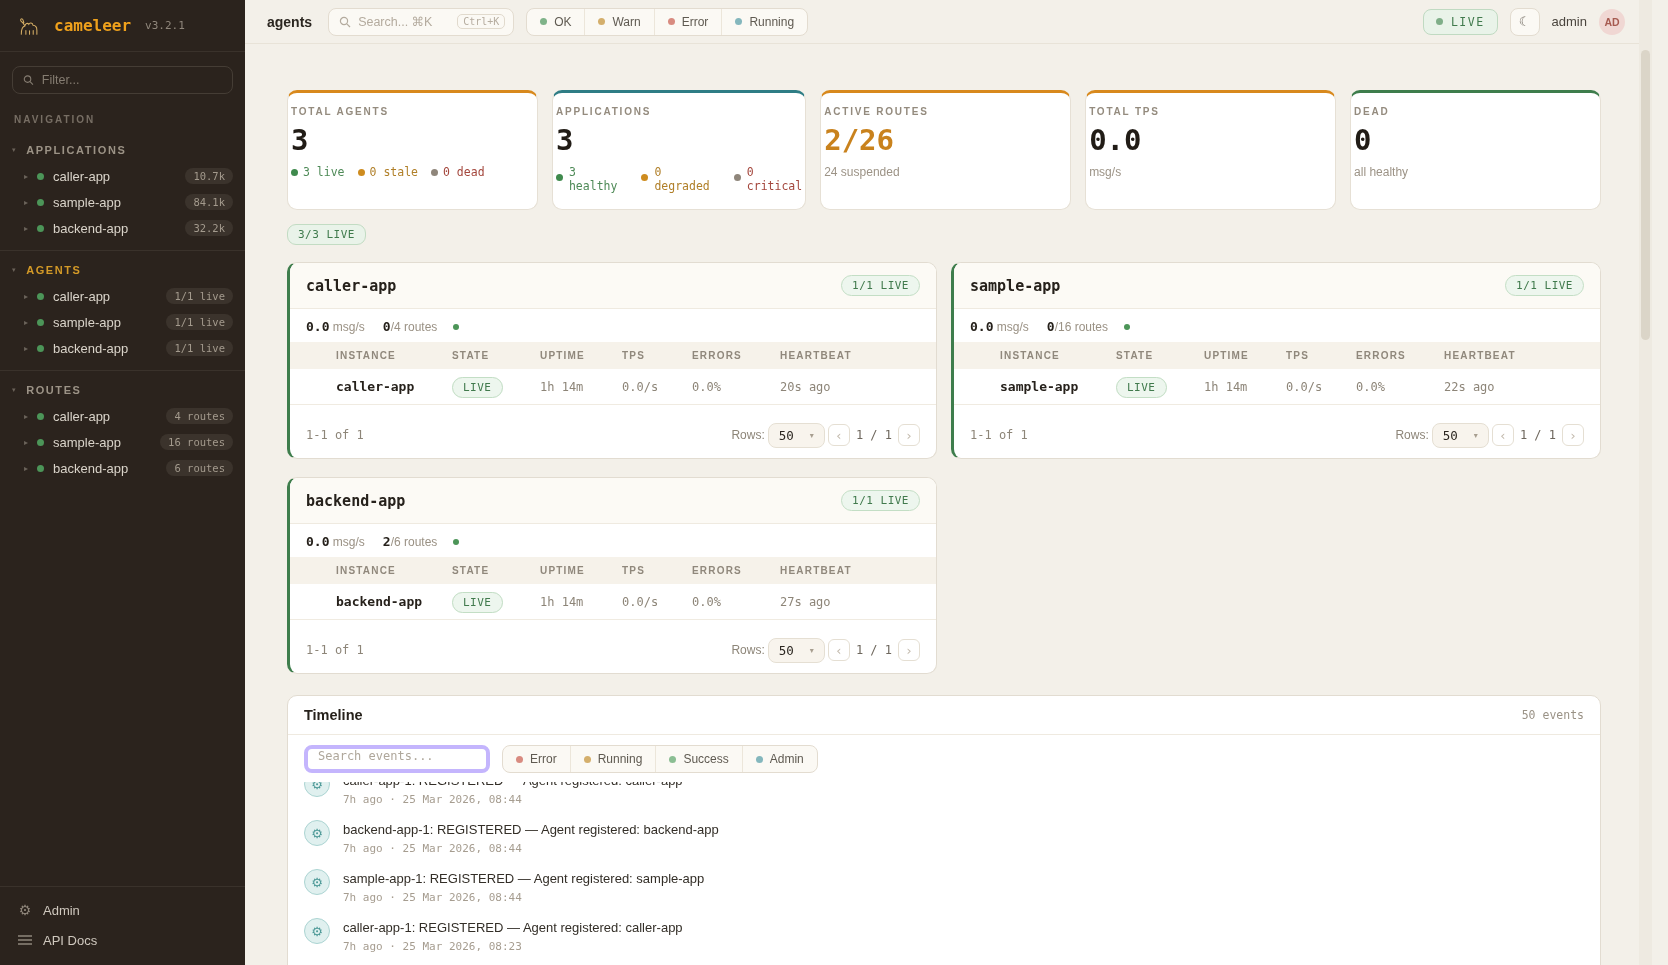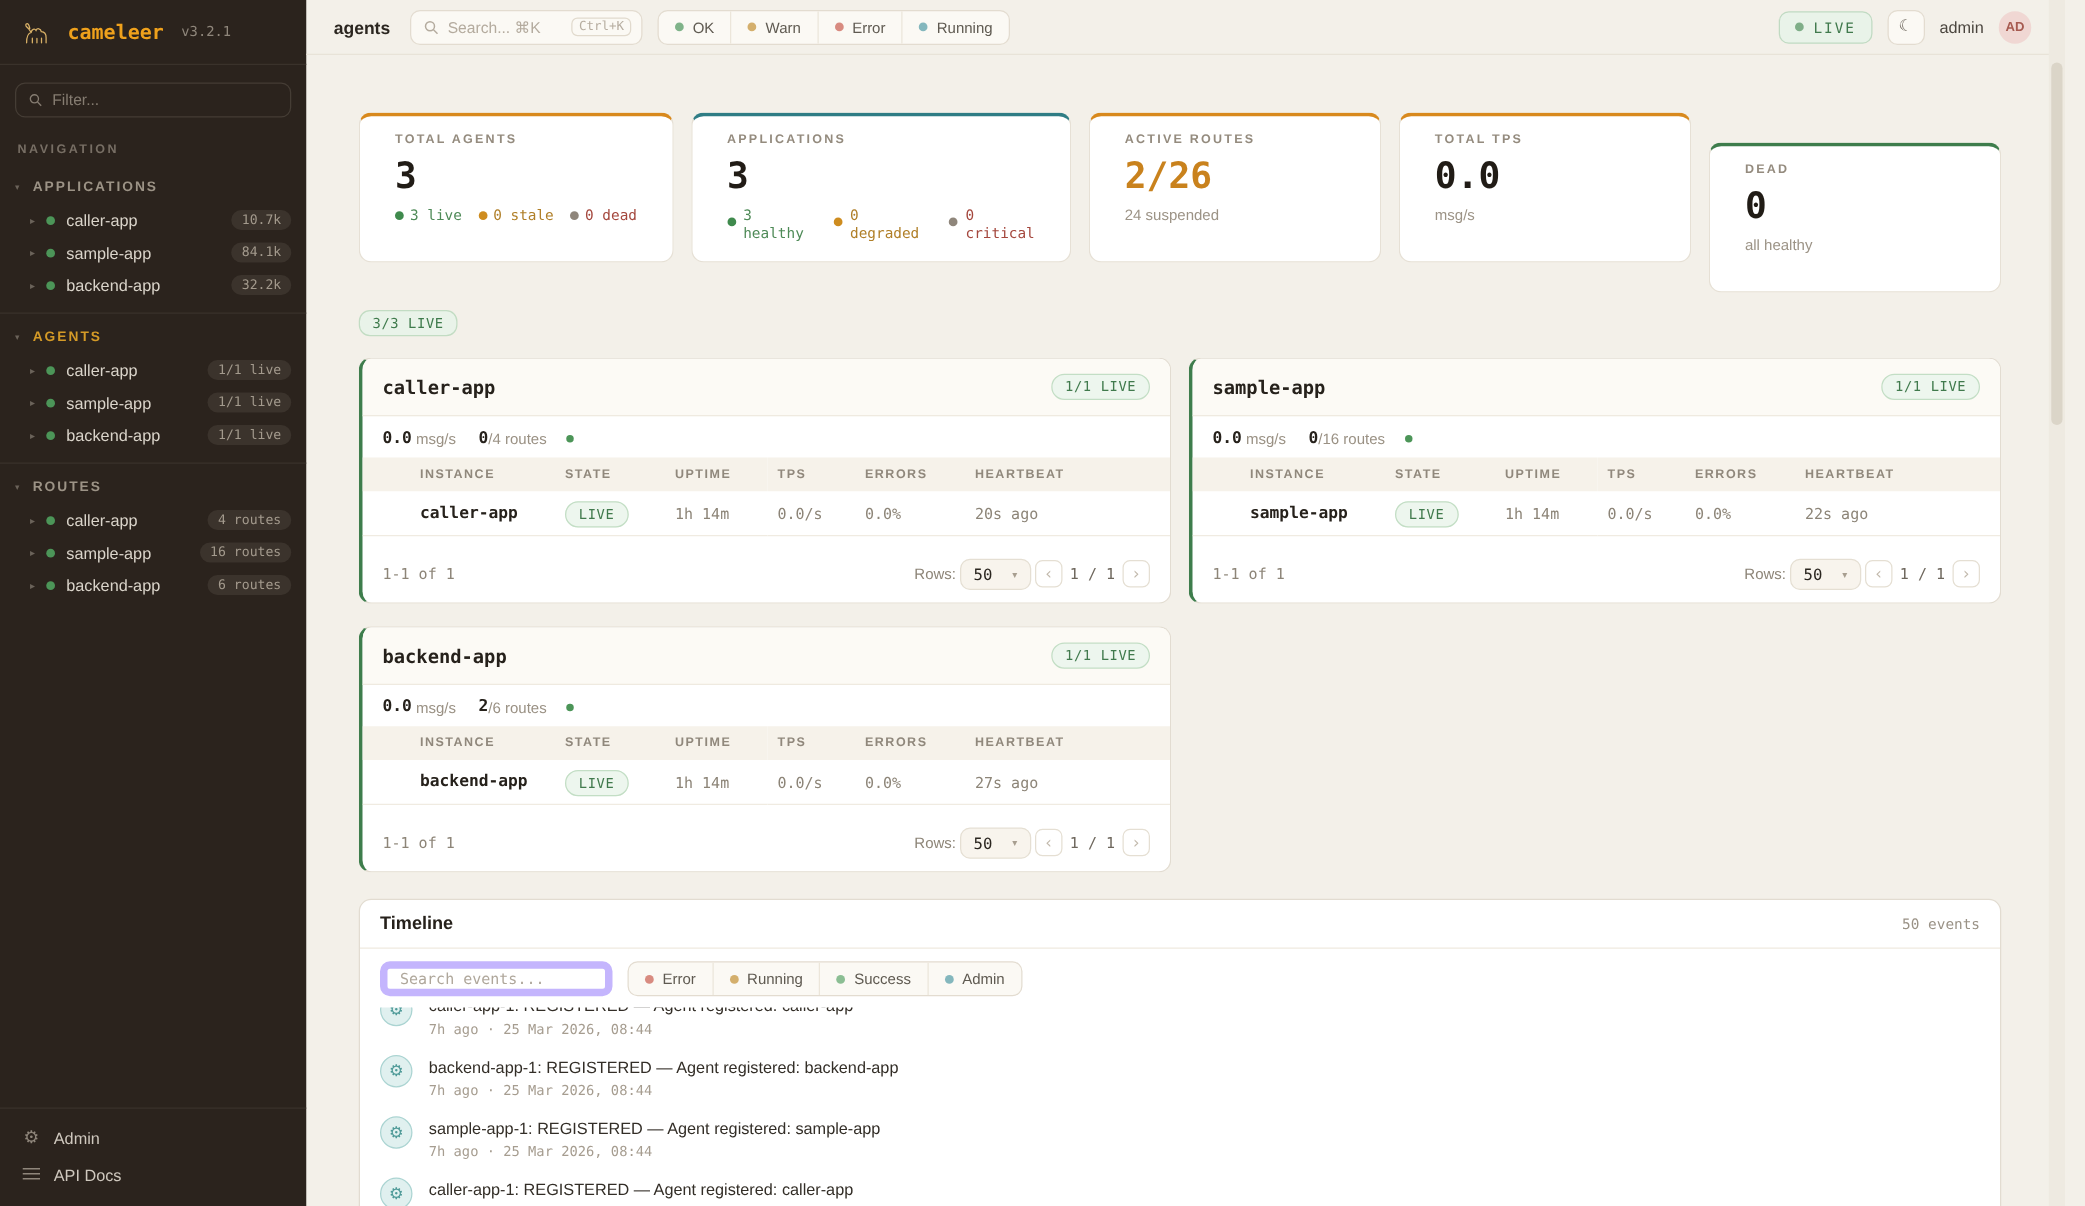--- a/index.html
+++ b/index.html
@@ -59,23 +59,23 @@
   .icon-btn { width:30px; height:28px; background:#FBF9F4; border:1px solid #E3DCD0; border-radius:8px;
     display:flex; align-items:center; justify-content:center; color:#6B645A; font-size:13px; cursor:pointer; font-family:"DejaVu Sans",sans-serif; }
   .user-name { font-size:13px; color:#4A453E; }
   .avatar { width:26px; height:26px; border-radius:50%; background:#F0D7D3; color:#A65A50; font-size:10.5px; font-weight:bold;
     display:flex; align-items:center; justify-content:center; cursor:pointer; }
 
   .content { flex:1; overflow:hidden; padding:46px 51px 0 42px; }
 
   
   .stats-row { display:flex; gap:14px; margin-bottom:14px; }
-  .stat-card { flex:1; height:120px; background:#fff; border:1px solid #E6E0D5; border-top:3px solid #D8891D; border-radius:10px; padding:13px 28px; }
+  .stat-card { flex:1; height:120px; background:#fff; border:1px solid #E6E0D5; border-top:3px solid #D8891D; border-radius:10px; padding:13px 3px; }
   .stat-card.t-teal { border-top-color:#2F7D85; }
-  .stat-card.t-green { border-top-color:#3E7D4C;margin-top:24px; }
+  .stat-card.t-green { border-top-color:#3E7D4C; }
   .stat-label { font-size:10px; font-weight:bold; letter-spacing:1.8px; color:#948B7E; margin-bottom:9px; }
   .stat-value { font-family:"DejaVu Sans Mono",monospace; font-weight:bold; font-size:29px; line-height:1; color:#211C16; margin-bottom:10px; }
   .stat-value.orange { color:#C9821D; }
   .stat-sub { font-size:12px; color:#9C9386; }
   .legend { display:flex; gap:13px; font-family:"DejaVu Sans Mono",monospace; font-size:11.5px; }
   .legend-item { display:flex; align-items:center; gap:5px; white-space:nowrap; }
   .ld { width:7px; height:7px; border-radius:50%; flex:none; }
   .ld-green{background:#3F8A4D} .ld-orange{background:#CE8C1F} .ld-gray{background:#8F867B}
   .lt-green{color:#4E8A57} .lt-orange{color:#B07F28} .lt-red{color:#A4473D}
   .legend2 { display:flex; gap:24px; }
@@ -111,21 +111,21 @@
     display:flex; align-items:center; justify-content:center; font-size:13px; cursor:pointer; }
   .page-info { color:#6E675D; margin:12px 3px; }
 
   
   .timeline-card { margin-top:21px; height:280px; background:#fff; border:1px solid #E2DCD1; border-radius:10px;
     display:flex; flex-direction:column; overflow:hidden; }
   .tl-head { flex:none; display:flex; align-items:center; justify-content:space-between; padding:11px 16px; border-bottom:1px solid #EFEAE0; }
   .tl-title { font-size:14.5px; font-weight:bold; color:#26211B; }
   .tl-count { font-family:"DejaVu Sans Mono",monospace; font-size:11.5px; color:#9A9286; }
   .tl-toolbar { flex:none; display:flex; align-items:center; gap:12px; padding:10px 16px 9px; }
-  .tl-search { width:186px; height:28px; border:6px solid #c4b5fd; border-radius:8px; background:#fff; display:flex; align-items:center; padding:0 10px; }
+  .tl-search { width:186px; height:28px; border:4px solid #c4b5fd; border-radius:8px; background:#fff; display:flex; align-items:flex-start; padding:0 10px; }
   .tl-search input { border:none; outline:none; background:transparent; width:100%;
     font-family:"DejaVu Sans Mono",monospace; font-size:12px; color:#6B645A; }
   .tl-search input::placeholder { color:#AFA79B; }
   .tl-list { flex:1; overflow:hidden; padding:2px 16px 0; }
   .tl-event { display:flex; gap:13px; margin-bottom:14px; }
   .tl-event.clipped { margin-top:-13px; }
   .tl-icon { width:26px; height:26px; flex:none; border-radius:50%; background:#E0F0EF; border:1px solid #ABD4D2; color:#4E9A98;
     display:flex; align-items:center; justify-content:center; font-size:13px; font-family:"DejaVu Sans",sans-serif; }
   .tl-msg { font-size:13px; color:#332E27; margin:2px 0 5px; }
   .tl-time { font-family:"DejaVu Sans Mono",monospace; font-size:11px; color:#A69D90; }

